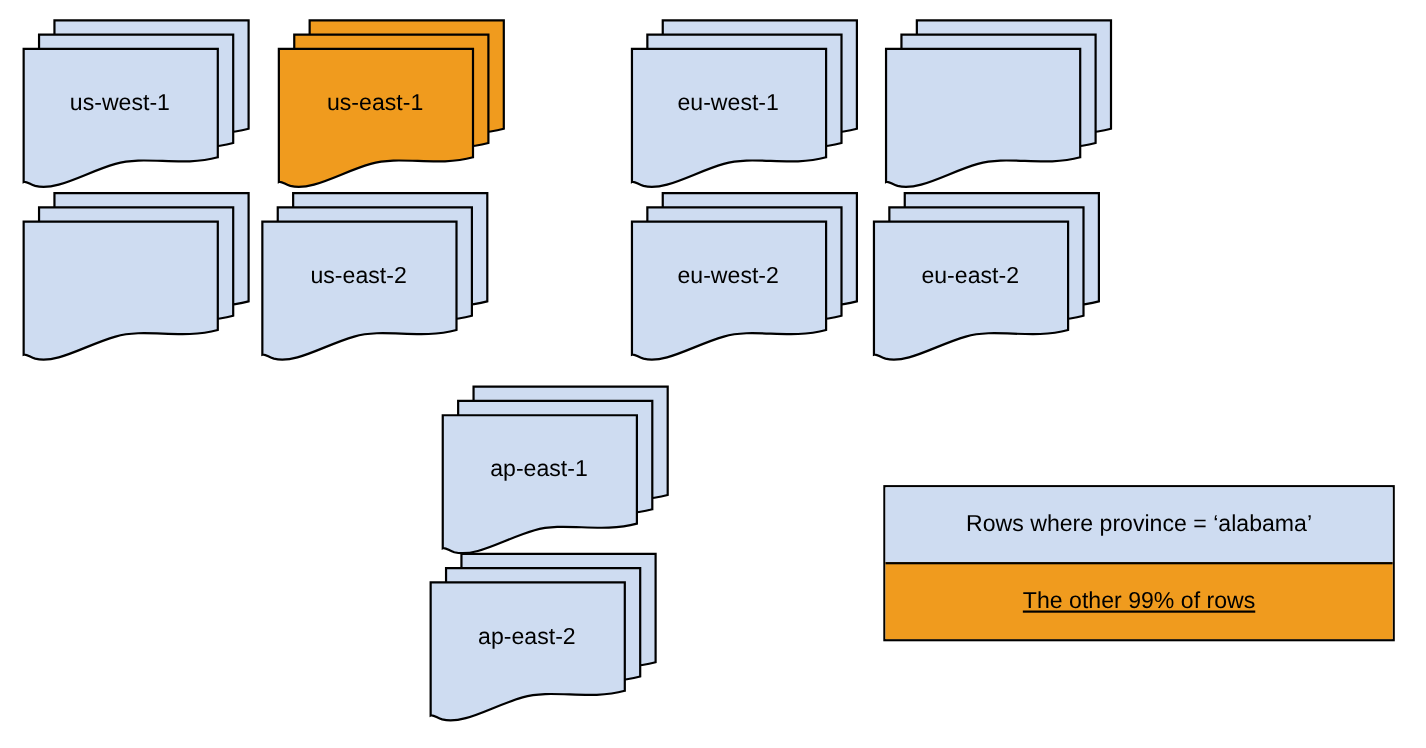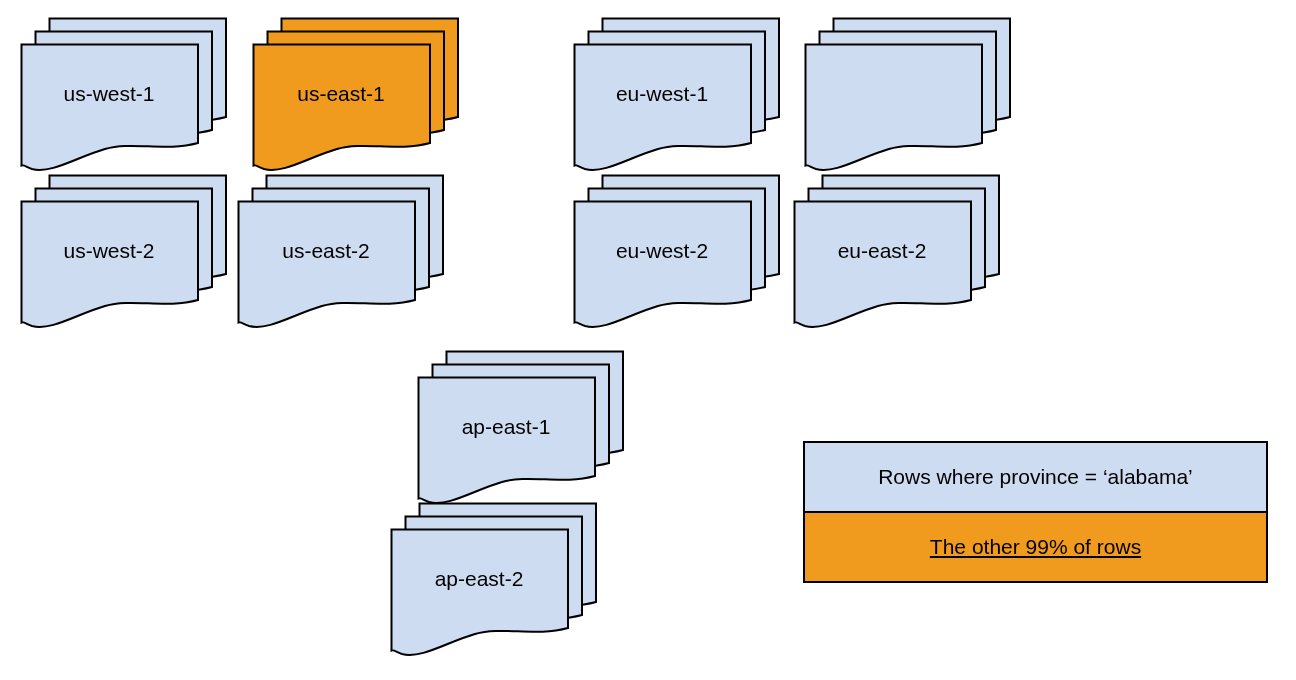--- a/index.html
+++ b/index.html
@@ -45,21 +45,21 @@
 
   
   .s-us-west-1 { left: 20px;  top: 17px;  z-index: 4; }
   .s-us-east-1 { left: 252px; top: 17px;  z-index: 4; }
   .s-eu-west-1 { left: 573px; top: 17px;  z-index: 4; }
   .s-eu-east-1 { left: 804px; top: 17px;  z-index: 4; }
   .s-us-west-2 { left: 20px;  top: 174px; z-index: 3; }
   .s-us-east-2 { left: 237px; top: 174px; z-index: 3; }
   .s-eu-west-2 { left: 573px; top: 174px; z-index: 3; }
   .s-eu-east-2 { left: 793px; top: 174px; z-index: 3; }
-  .s-ap-east-1 { left: 417px; top: 350px; z-index: 2; }
+  .s-ap-east-1 { left: 401px; top: 350px; z-index: 2; }
   .s-ap-east-2 { left: 390px; top: 502px; z-index: 1; }
 
   
   .legend {
     position: absolute;
     left: 803px; top: 441px;
     width: 465px; height: 142px;
     box-sizing: border-box;
     border: 2px solid var(--outline, #000000);
     display: flex;
@@ -128,21 +128,20 @@
       <use href="#docshape" x="0" y="26"></use>
     </svg>
   </div>
 
   <div class="stack s-us-west-2" data-variant="blue">
     <svg width="208" height="158" viewBox="0 0 208 158">
       <use href="#docshape" x="28" y="0"></use>
       <use href="#docshape" x="14" y="13"></use>
       <use href="#docshape" x="0" y="26"></use>
     </svg>
-    <span class="stack-label">us-west-2</span>
   </div>
 
   <div class="stack s-us-east-2" data-variant="blue">
     <svg width="208" height="158" viewBox="0 0 208 158">
       <use href="#docshape" x="28" y="0"></use>
       <use href="#docshape" x="14" y="13"></use>
       <use href="#docshape" x="0" y="26"></use>
     </svg>
     <span class="stack-label">us-east-2</span>
   </div>

